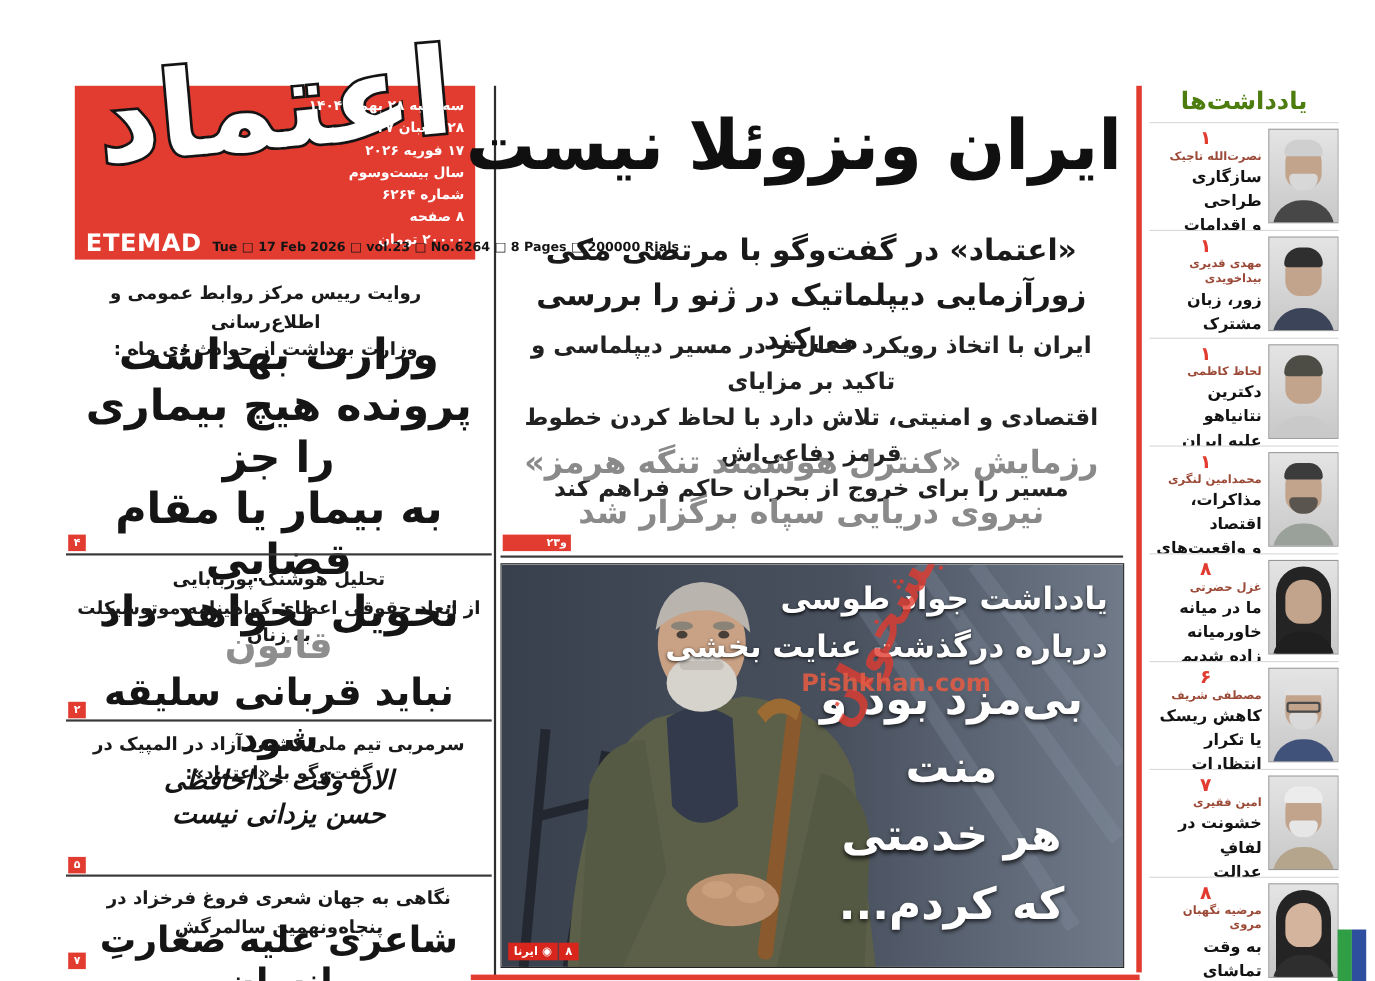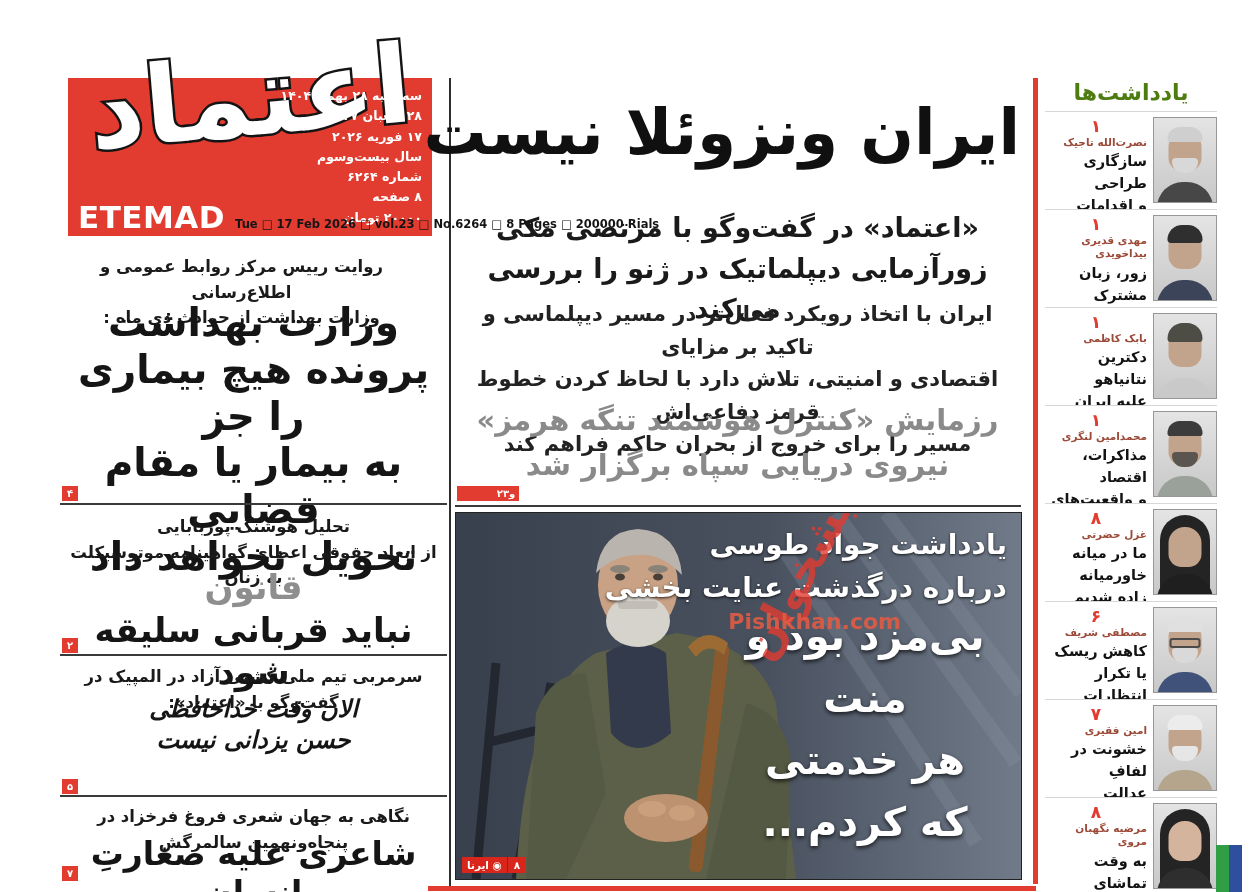--- a/index.html
+++ b/index.html
@@ -11,21 +11,21 @@
   .ctr{text-align:center;}
   
   .mast{left:68px;top:78px;width:364px;height:158px;background:#e23b30;}
   .logo{left:0;top:-34px;width:100%;text-align:center;font-size:108px;font-weight:bold;
         color:#fff;transform:rotate(-5deg);line-height:1;
         -webkit-text-stroke:5px #151515;paint-order:stroke fill;
         text-shadow:0 0 2px #151515;z-index:1;}
   .dates{right:10px;top:8px;color:#fff;font-size:12.5px;font-weight:bold;line-height:1.62;
          text-align:right;z-index:2;}
   .mastbar{left:10px;right:6px;bottom:3px;display:flex;align-items:baseline;gap:10px;z-index:2;}
-  .etlatin{color:#fff;font-size:31px;font-weight:bold;letter-spacing:.5px;line-height:1;}
+  .etlatin{color:#fff;font-size:22px;font-weight:bold;letter-spacing:.5px;line-height:1;}
   .mastinfo{color:#141414;font-size:11.5px;font-weight:bold;white-space:nowrap;}
   
   .vline{left:449px;top:78px;width:2px;height:812px;background:#2e2e2e;}
   .hrule{height:2px;background:#3a3a3a;}
   .badge{width:16px;height:15px;background:#e23b30;color:#fff;font-size:10px;font-weight:bold;
          text-align:center;line-height:15px;}
   .badge.wide{width:26px;}
   
   .kicker{font-size:16.5px;font-weight:bold;color:#1a1a1a;line-height:1.55;}
   .lhead{font-weight:bold;color:#151515;}
@@ -234,21 +234,21 @@
     </div>
 
     <div class="sb-item">
       <div class="av av3">
           <div class="bd"></div>
           <div class="hd"></div>
           <div class="hr"></div>
         </div>
       <div class="sb-txt">
         <div class="sb-num">۱</div>
-        <div class="sb-author">بابک کاظمی</div>
+        <div class="sb-author">لحاظ کاظمی</div>
         <div class="sb-title pre">دکترین نتانیاهو
 علیه ایران</div>
       </div>
     </div>
 
     <div class="sb-item">
       <div class="av av4">
           <div class="bd"></div>
           <div class="hd"></div>
           <div class="hr"></div>

